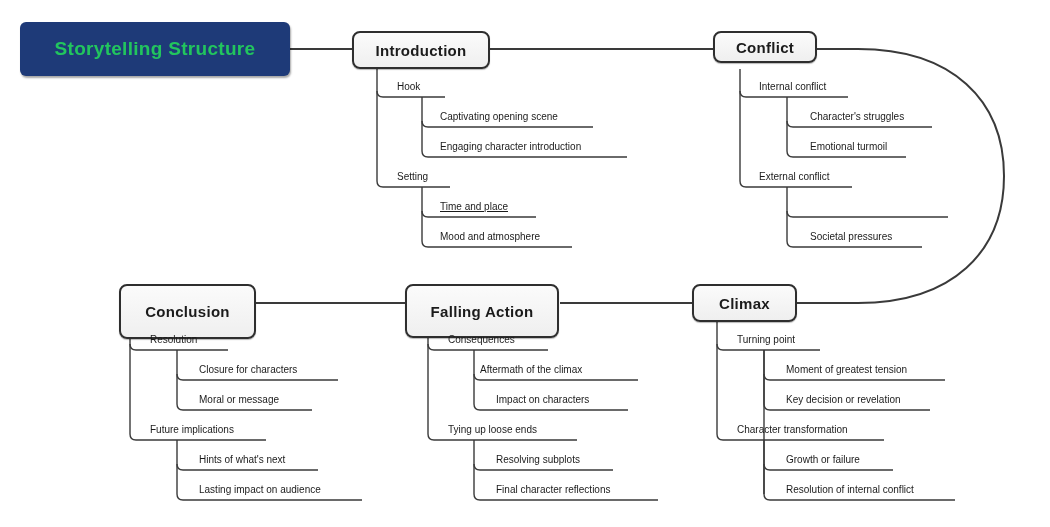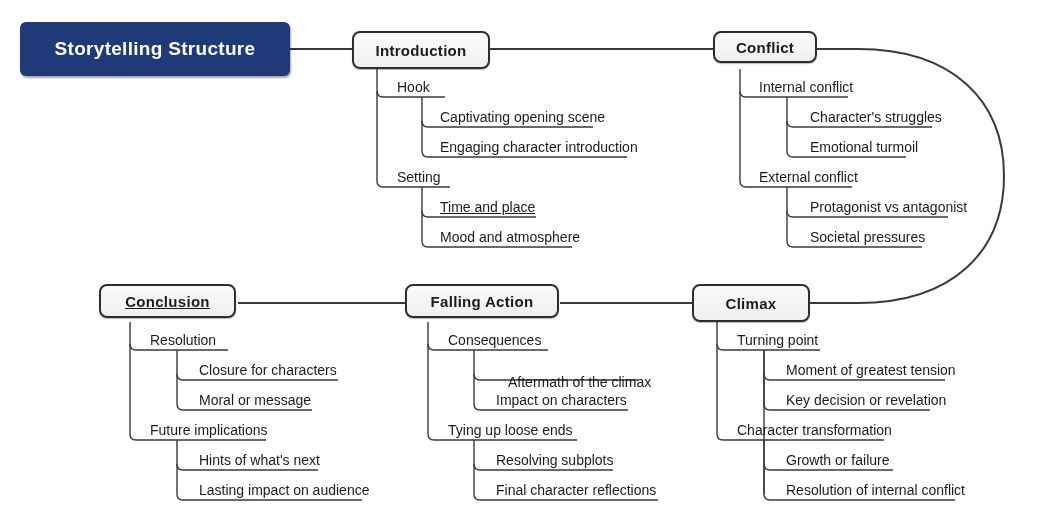--- a/index.html
+++ b/index.html
@@ -21,28 +21,28 @@
     font-weight:bold;font-size:15px;letter-spacing:.3px;color:#1b1b1b;
     box-sizing:border-box;
     cursor:pointer;
   }
   .root-box{
     position:absolute;
     display:flex;align-items:center;justify-content:center;
     background:#1e3a78;
     border-radius:6px;
     box-shadow:1px 2px 2px rgba(0,0,0,.35);
-    color:#ffffff;font-weight:bold;font-size:19px;letter-spacing:.3px;
+    color:#22c55e;font-weight:bold;font-size:19px;letter-spacing:.3px;
     box-sizing:border-box;
     cursor:pointer;
   }
   .node{
     position:absolute;
     height:16px;line-height:16px;
-    font-size:14px;color:#1b1b1b;
+    font-size:10px;color:#1b1b1b;
     white-space:nowrap;
     cursor:pointer;
   }
 </style>
 </head>
 <body>
 
 <div id="canvas">
 
   <svg id="wires" width="1050" height="527" viewBox="0 0 1050 527">
@@ -100,49 +100,48 @@
       <path d="M 177 464 Q 177 470 183 470 H 318"></path>
     </g>
   </svg>
 
   <div class="root-box" style="left:20px;top:22px;width:270px;height:54px;">Storytelling Structure</div>
 
   <div class="topic-box" style="left:352px;top:31px;width:138px;height:38px;">Introduction</div>
 
   <div class="topic-box" style="left:713px;top:31px;width:104px;height:32px;">Conflict</div>
 
-  <div class="topic-box" style="left:99px;top:284px;width:137px;height:34px;text-decoration:underline;">Conclusion</div>
+  <div class="topic-box" style="left:119px;top:284px;width:137px;height:55px;">Conclusion</div>
 
-  <div class="topic-box" style="left:405px;top:284px;width:154px;height:34px;">Falling Action</div>
+  <div class="topic-box" style="left:405px;top:284px;width:154px;height:54px;">Falling Action</div>
 
-  <div class="topic-box" style="left:692px;top:284px;width:118px;height:38px;">Climax</div>
+  <div class="topic-box" style="left:692px;top:284px;width:105px;height:38px;">Climax</div>
 
   <div class="node" style="left:397px;top:79px;">Hook</div>
   <div class="node" style="left:440px;top:109px;">Captivating opening scene</div>
   <div class="node" style="left:440px;top:139px;">Engaging character introduction</div>
   <div class="node" style="left:397px;top:169px;">Setting</div>
   <div class="node" style="left:440px;top:199px;text-decoration:underline;">Time and place</div>
   <div class="node" style="left:440px;top:229px;">Mood and atmosphere</div>
 
   <div class="node" style="left:759px;top:79px;">Internal conflict</div>
   <div class="node" style="left:810px;top:109px;">Character's struggles</div>
   <div class="node" style="left:810px;top:139px;">Emotional turmoil</div>
   <div class="node" style="left:759px;top:169px;">External conflict</div>
-  <div class="node" style="left:810px;top:199px;">Protagonist vs antagonist</div>
   <div class="node" style="left:810px;top:229px;">Societal pressures</div>
 
   <div class="node" style="left:737px;top:332px;">Turning point</div>
   <div class="node" style="left:786px;top:362px;">Moment of greatest tension</div>
   <div class="node" style="left:786px;top:392px;">Key decision or revelation</div>
   <div class="node" style="left:737px;top:422px;">Character transformation</div>
   <div class="node" style="left:786px;top:452px;">Growth or failure</div>
   <div class="node" style="left:786px;top:482px;">Resolution of internal conflict</div>
 
   <div class="node" style="left:448px;top:332px;">Consequences</div>
-  <div class="node" style="left:508px;top:362px;margin-top:12px;">Aftermath of the climax</div>
+  <div class="node" style="left:480px;top:362px;">Aftermath of the climax</div>
   <div class="node" style="left:496px;top:392px;">Impact on characters</div>
   <div class="node" style="left:448px;top:422px;">Tying up loose ends</div>
   <div class="node" style="left:496px;top:452px;">Resolving subplots</div>
   <div class="node" style="left:496px;top:482px;">Final character reflections</div>
 
   <div class="node" style="left:150px;top:332px;">Resolution</div>
   <div class="node" style="left:199px;top:362px;">Closure for characters</div>
   <div class="node" style="left:199px;top:392px;">Moral or message</div>
   <div class="node" style="left:150px;top:422px;">Future implications</div>
   <div class="node" style="left:199px;top:452px;">Hints of what's next</div>

